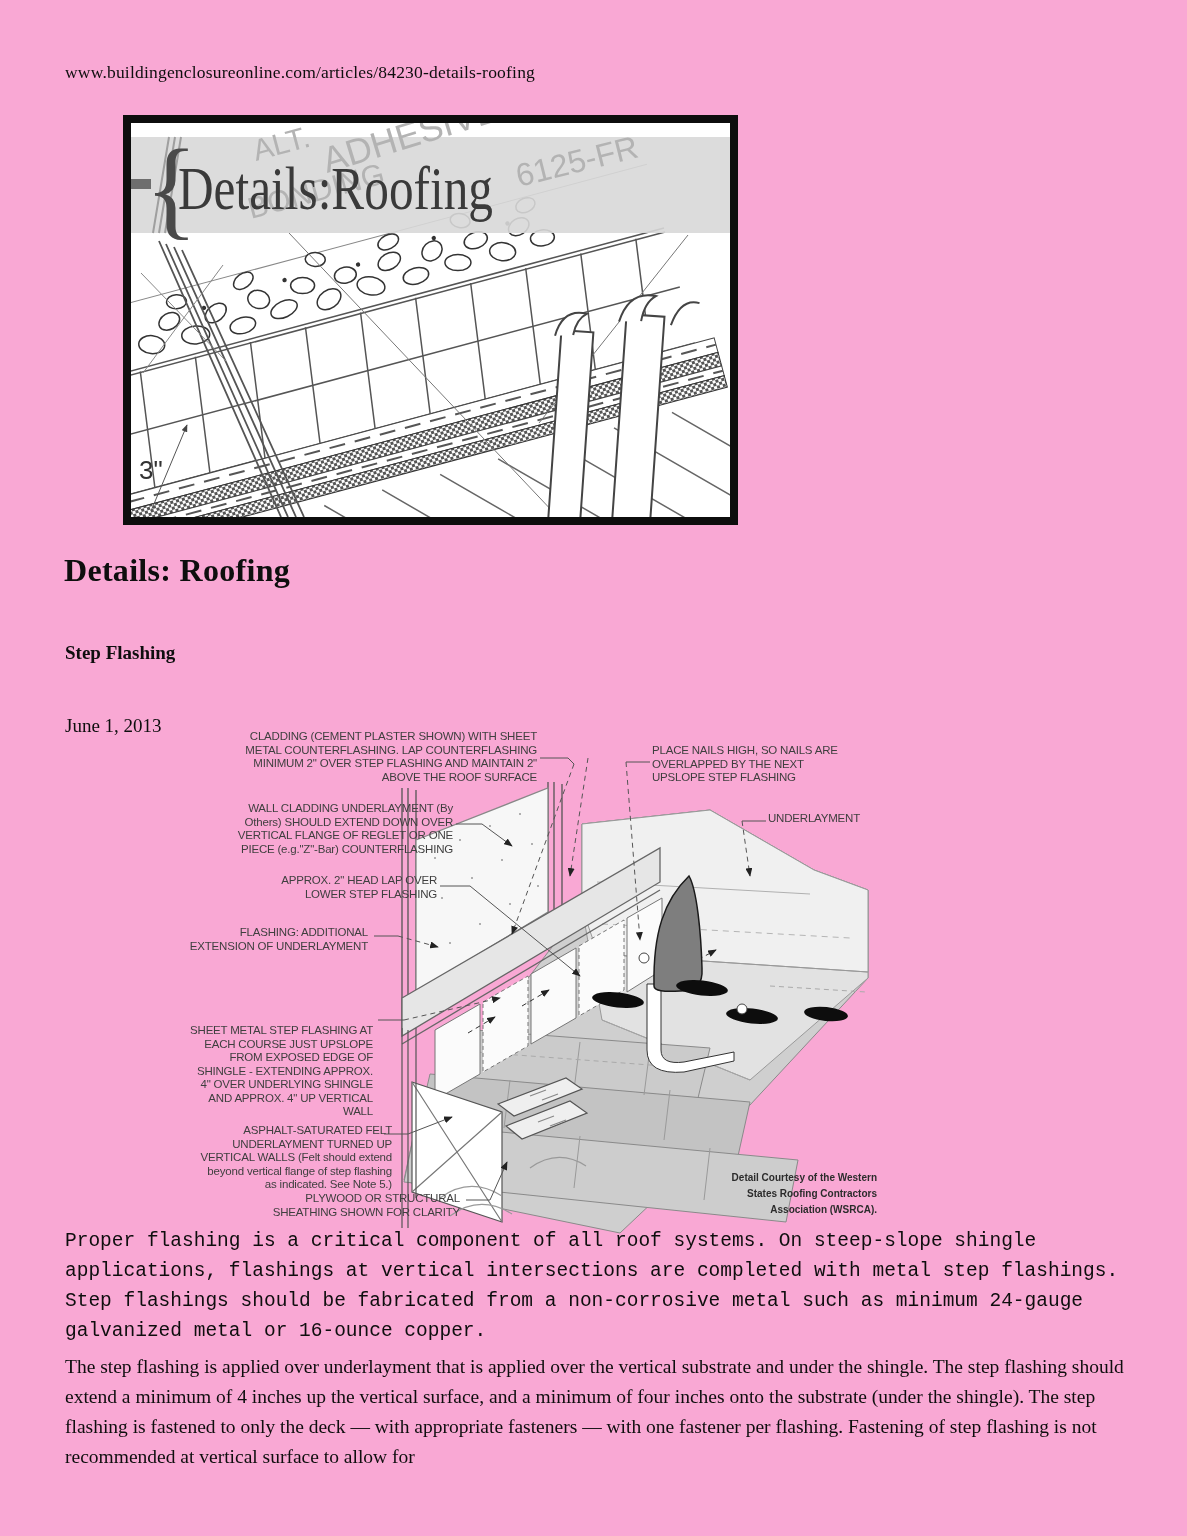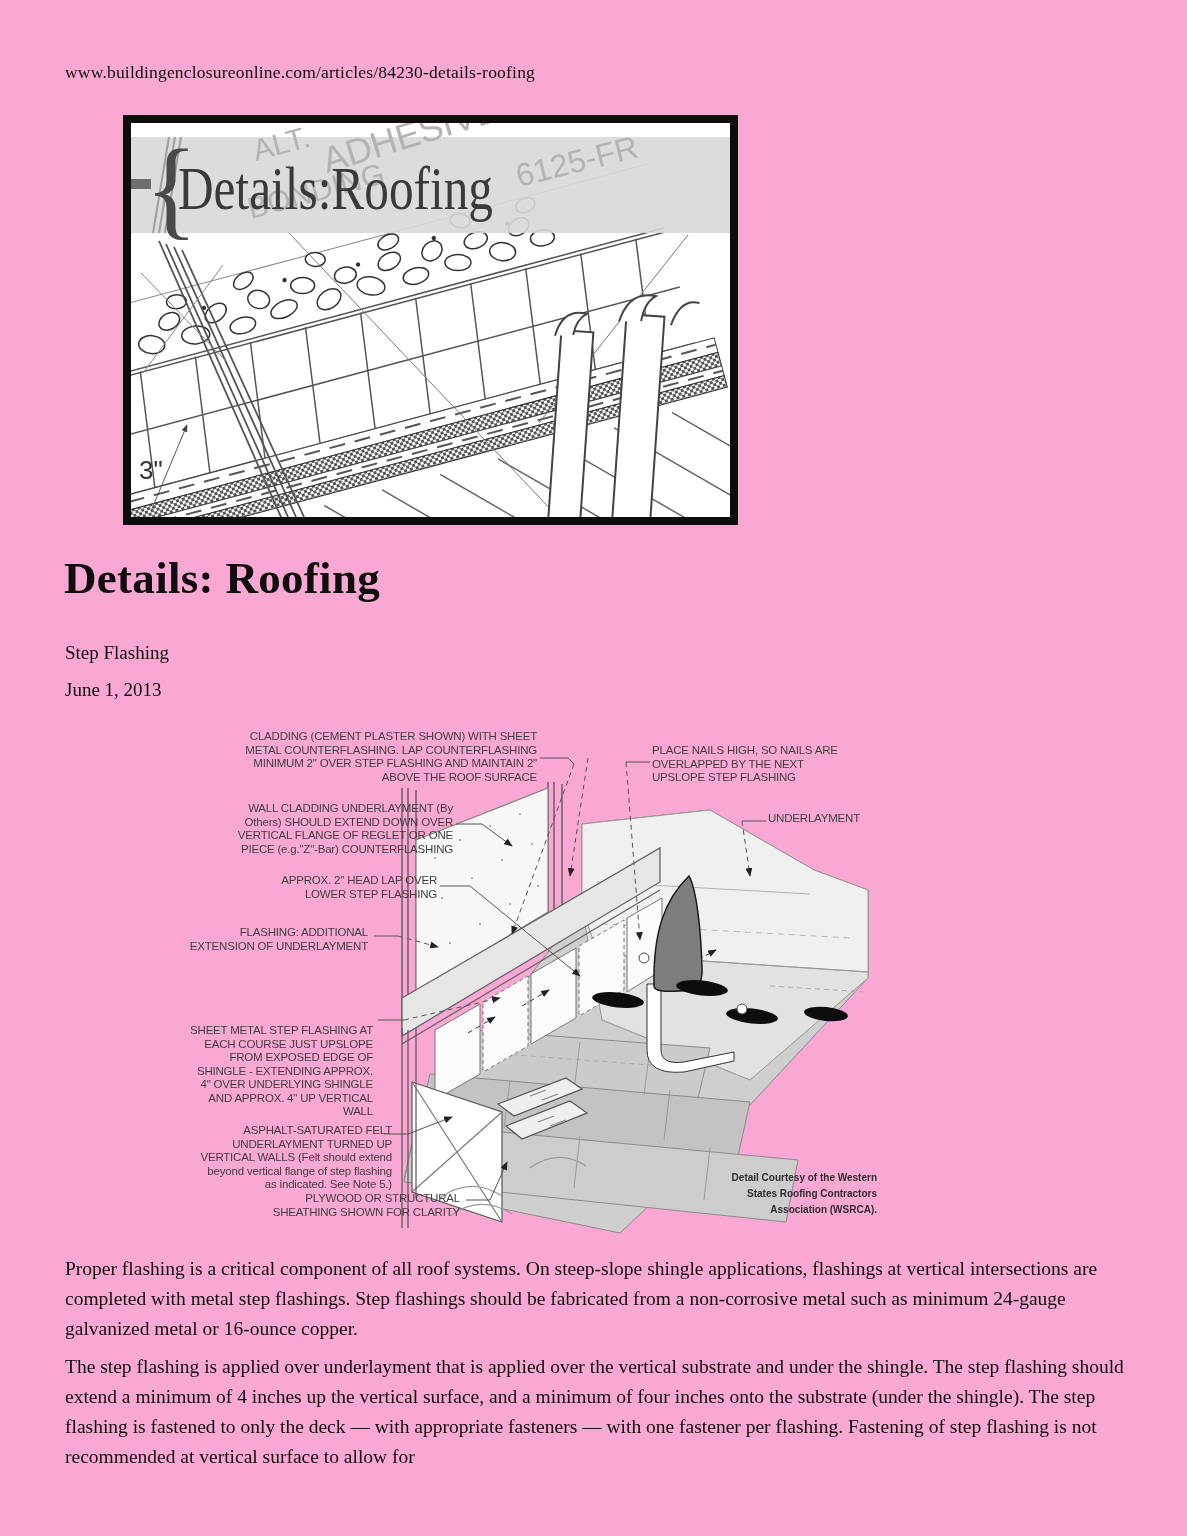--- a/index.html
+++ b/index.html
@@ -1,23 +1,23 @@
 <!DOCTYPE html>
 <html><head>
 <meta charset="utf-8">
 <style>
   html,body{margin:0;padding:0;background:#ffffff;}
   .page{position:relative;width:1187px;height:1536px;background:#f9a8d4;overflow:hidden;
         font-family:"Liberation Serif",serif;color:#0e0e0e;padding-left:44px;}
   .url-line{position:absolute;left:65px;top:62px;font-size:17.5px;letter-spacing:.2px;}
   .hero{position:absolute;left:123px;top:115px;width:599px;height:394px;border:8px solid #0d0d0d;background:#fff;}
   .hero svg{display:block;width:599px;height:394px;}
-  .article-title{position:absolute;left:64px;top:552px;font-size:45px;font-weight:bold;letter-spacing:.3px;}
-  .article-sub{position:absolute;left:65px;top:642px;font-size:19px;font-weight:normal;}
-  .article-date{position:absolute;left:65px;top:679px;font-size:19px;}
+  .article-title{position:absolute;left:64px;top:552px;font-size:32px;font-weight:bold;letter-spacing:.3px;}
+  .article-sub{position:absolute;left:65px;top:642px;font-size:19px;font-weight:bold;}
+  .article-date{position:absolute;left:65px;top:715px;font-size:19px;}
   .diagram{position:absolute;left:150px;top:728px;width:845px;height:512px;}
   .diagram svg.dwg{position:absolute;left:0;top:0;width:845px;height:512px;}
   .lbl{position:absolute;font-family:Liberation Sans, sans-serif;font-size:11.5px;line-height:13.5px;
        color:#3f3f3f;white-space:pre-line;text-align:right;letter-spacing:-.2px;}
   .lbl.la{text-align:left;}
   .credit{position:absolute;font-family:"Liberation Sans",sans-serif;font-size:10px;line-height:16px;
        font-weight:bold;color:#2c2c2c;white-space:pre-line;text-align:right;}
   .para{position:absolute;left:65px;width:1060px;font-size:19.5px;line-height:30px;}
 </style>
 </head>
@@ -282,16 +282,16 @@
 SHEATHING SHOWN FOR CLARITY</div>
     <div class="lbl la" style="left:502px; top:16px;">PLACE NAILS HIGH, SO NAILS ARE
 OVERLAPPED BY THE NEXT
 UPSLOPE STEP FLASHING</div>
     <div class="lbl la" style="left:618px; top:84px;">UNDERLAYMENT</div>
     <div class="credit" style="right:118px; top:442px;">Detail Courtesy of the Western
 States Roofing Contractors
 Association (WSRCA).</div>
   </div>
 
-  <div class="para" style="top:1254px;">Proper flashing is a critical component of all roof systems. On steep-slope shingle applications, flashings at vertical intersections are completed with metal step flashings. Step flashings should be fabricated from a non-corrosive metal such as minimum 24-gauge galvanized metal or 16-ounce copper.</div>
+  <div class="para" style="top:1226px;font-family:Liberation Mono, monospace;">Proper flashing is a critical component of all roof systems. On steep-slope shingle applications, flashings at vertical intersections are completed with metal step flashings. Step flashings should be fabricated from a non-corrosive metal such as minimum 24-gauge galvanized metal or 16-ounce copper.</div>
   <div class="para" style="top:1352px;">The step flashing is applied over underlayment that is applied over the vertical substrate and under the shingle. The step flashing should extend a minimum of 4 inches up the vertical surface, and a minimum of four inches onto the substrate (under the shingle). The step flashing is fastened to only the deck — with appropriate fasteners — with one fastener per flashing. Fastening of step flashing is not recommended at vertical surface to allow for</div>
 
 </div>
 
 </body></html>

